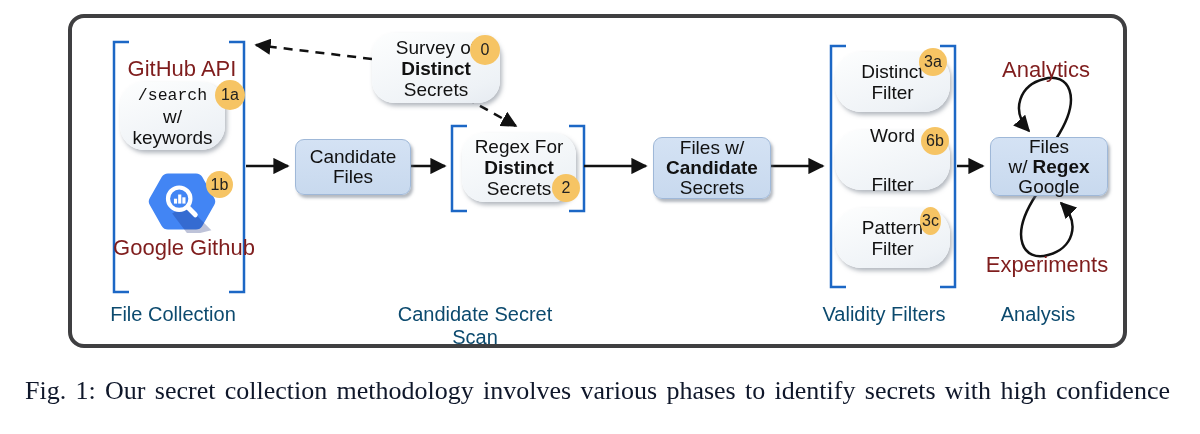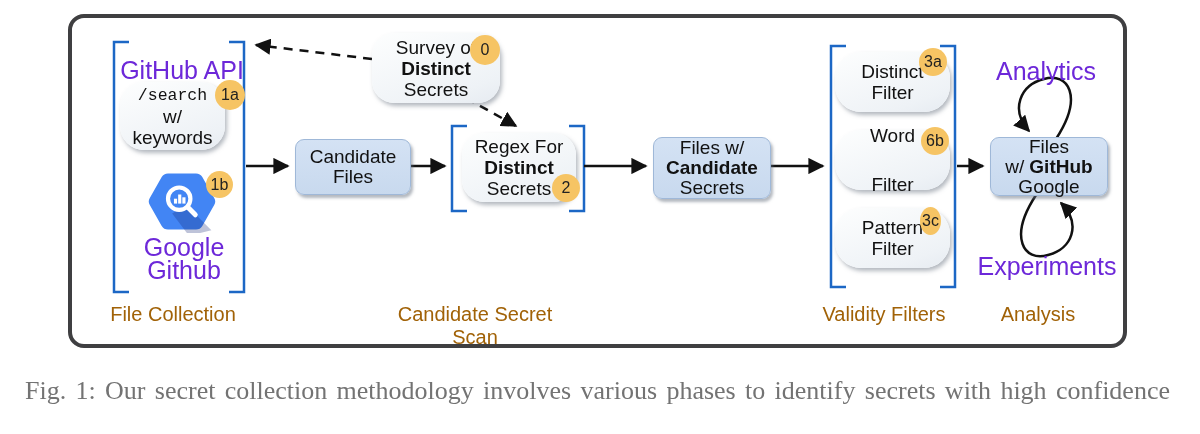--- a/index.html
+++ b/index.html
@@ -21,27 +21,27 @@
         display:flex;flex-direction:column;align-items:center;justify-content:center;
         font-size:19px;line-height:20px;text-align:center;}
   .line{display:block;}
   .inlineline{display:block;}
   .inlineline .b{margin-left:5px;}
 
   .badge{position:absolute;background:#f6c464;border-radius:50%;
          display:flex;align-items:center;justify-content:center;
          font-size:16px;color:#222;z-index:5;}
 
-  .lbl{position:absolute;font-size:25px;text-align:center;color:#6d28d9;}
-  .seclbl{position:absolute;font-size:20px;text-align:center;color:#a16207;}
+  .lbl{position:absolute;font-size:22px;text-align:center;color:#7f1d1d;}
+  .seclbl{position:absolute;font-size:20px;text-align:center;color:#0c4a6e;}
 
   .hexwrap{position:absolute;left:147px;top:170px;width:70px;height:63px;}
 
   .caption{position:absolute;left:25px;top:376px;width:1145px;
-           font-family:"Liberation Serif",serif;font-size:26px;color:#737373;
+           font-family:"Liberation Serif",serif;font-size:26px;color:#0f172a;
            text-align:justify;text-align-last:justify;white-space:normal;}
 </style>
 </head>
 <body>
 
 <div class="canvas">
 
   <div class="frame"></div>
 
   <svg class="overlay">
@@ -155,21 +155,21 @@
     <span class="line">Filter</span>
   </div>
   <div class="badge" style="left:920px;top:207px;width:21px;height:28px;">3c</div>
 
   <div class="seclbl" style="left:784px;top:303px;width:200px;">Validity Filters</div>
 
   <div class="lbl" style="left:976px;top:57px;width:140px;">Analytics</div>
 
   <div class="bluebox" style="left:990px;top:137px;width:116px;height:57px;">
     <span class="inlineline">
-      <span>Files w/</span><span class="b">GitHub</span>
+      <span>Files w/</span><span class="b">Regex</span>
     </span>
     <span class="line">Google</span>
   </div>
 
   <div class="lbl" style="left:967px;top:252px;width:160px;">Experiments</div>
 
   <div class="seclbl" style="left:958px;top:303px;width:160px;">Analysis</div>
 
   <div class="caption">Fig. 1: Our secret collection methodology involves various phases to identify secrets with high confidence</div>
 

